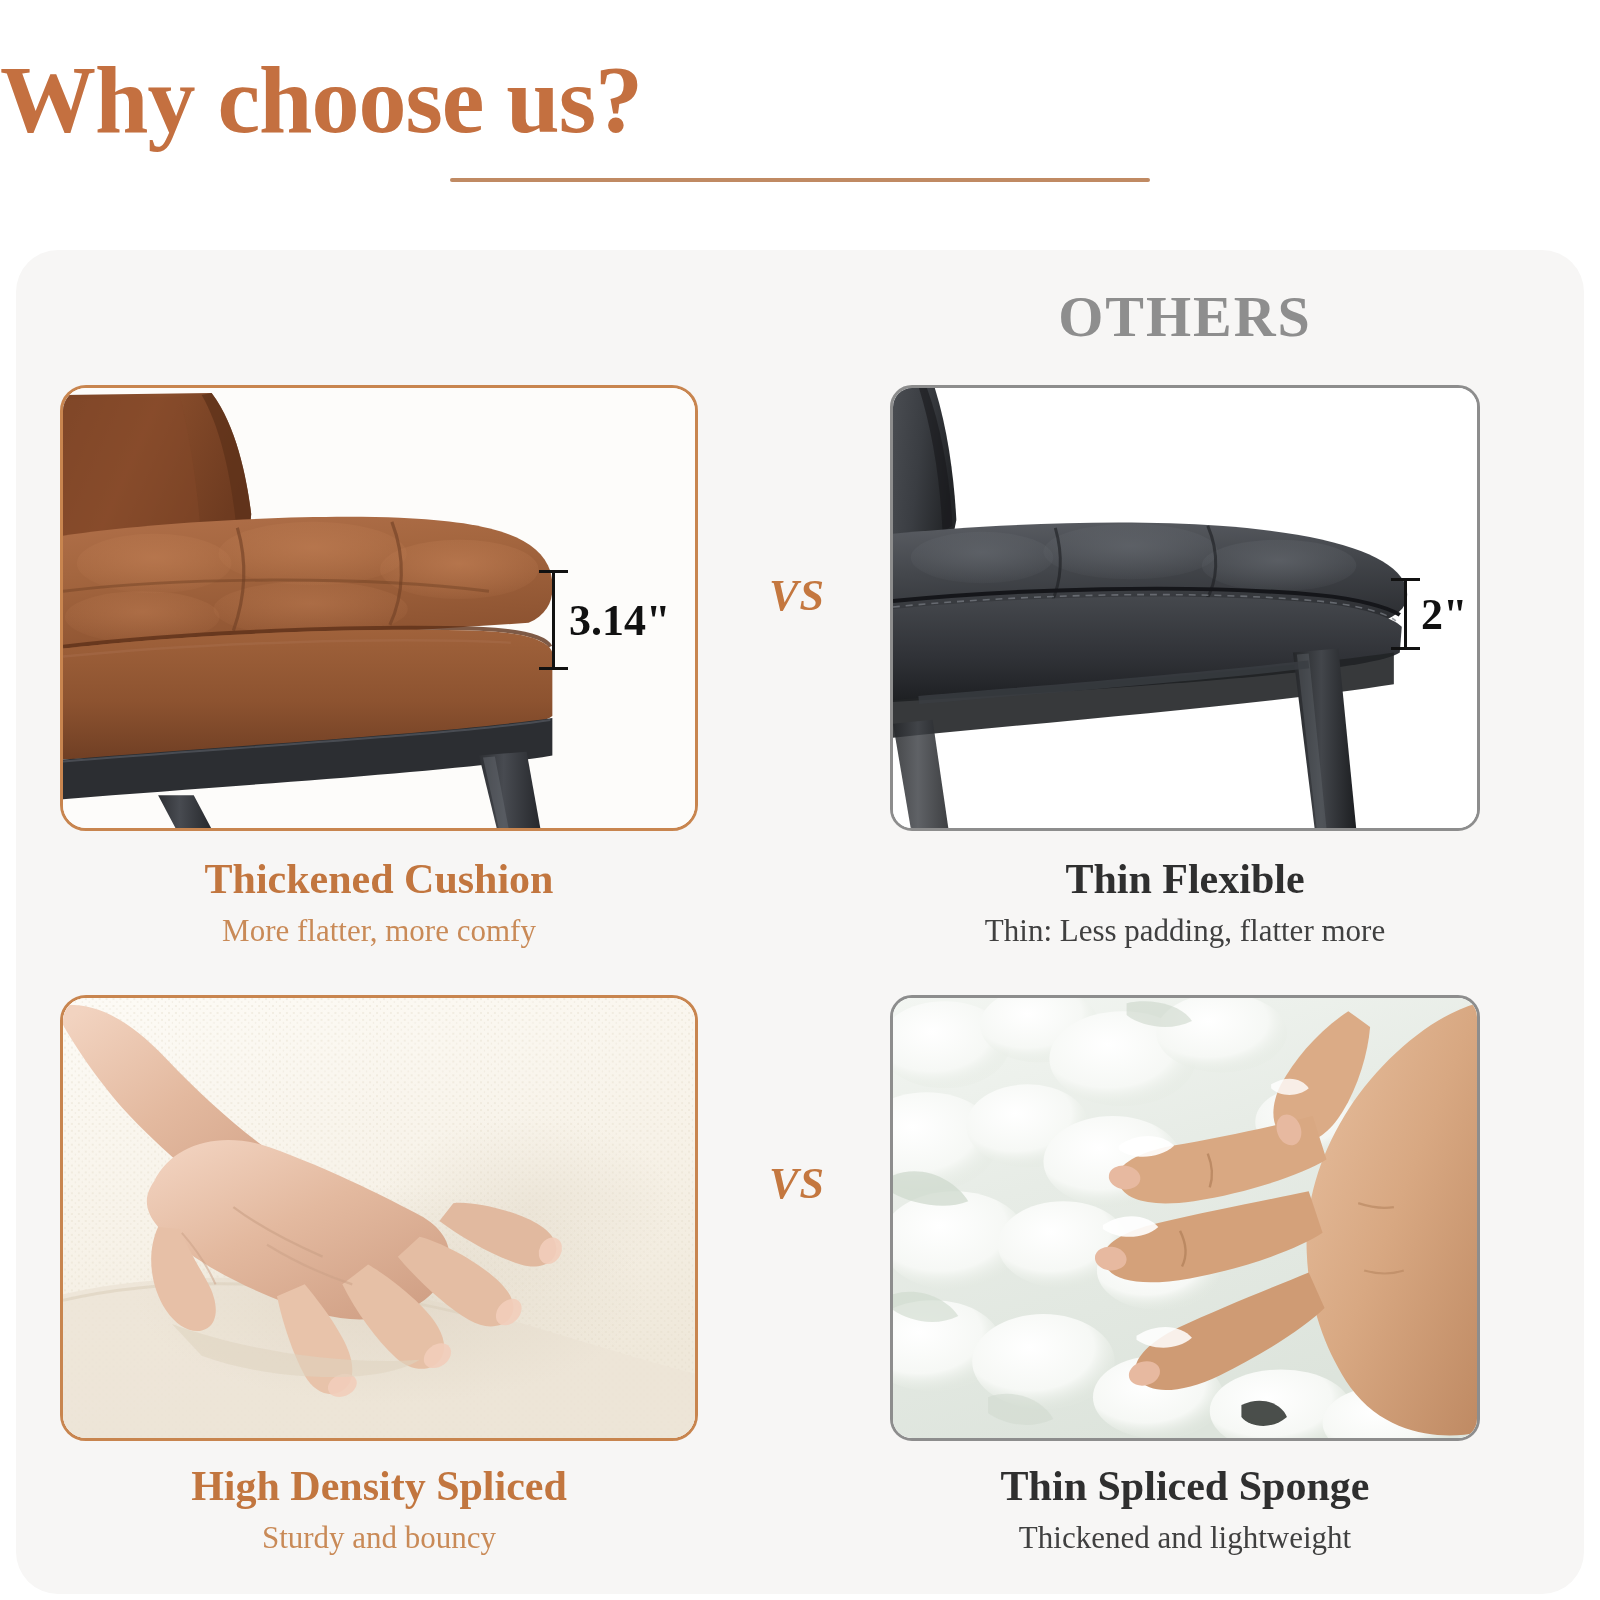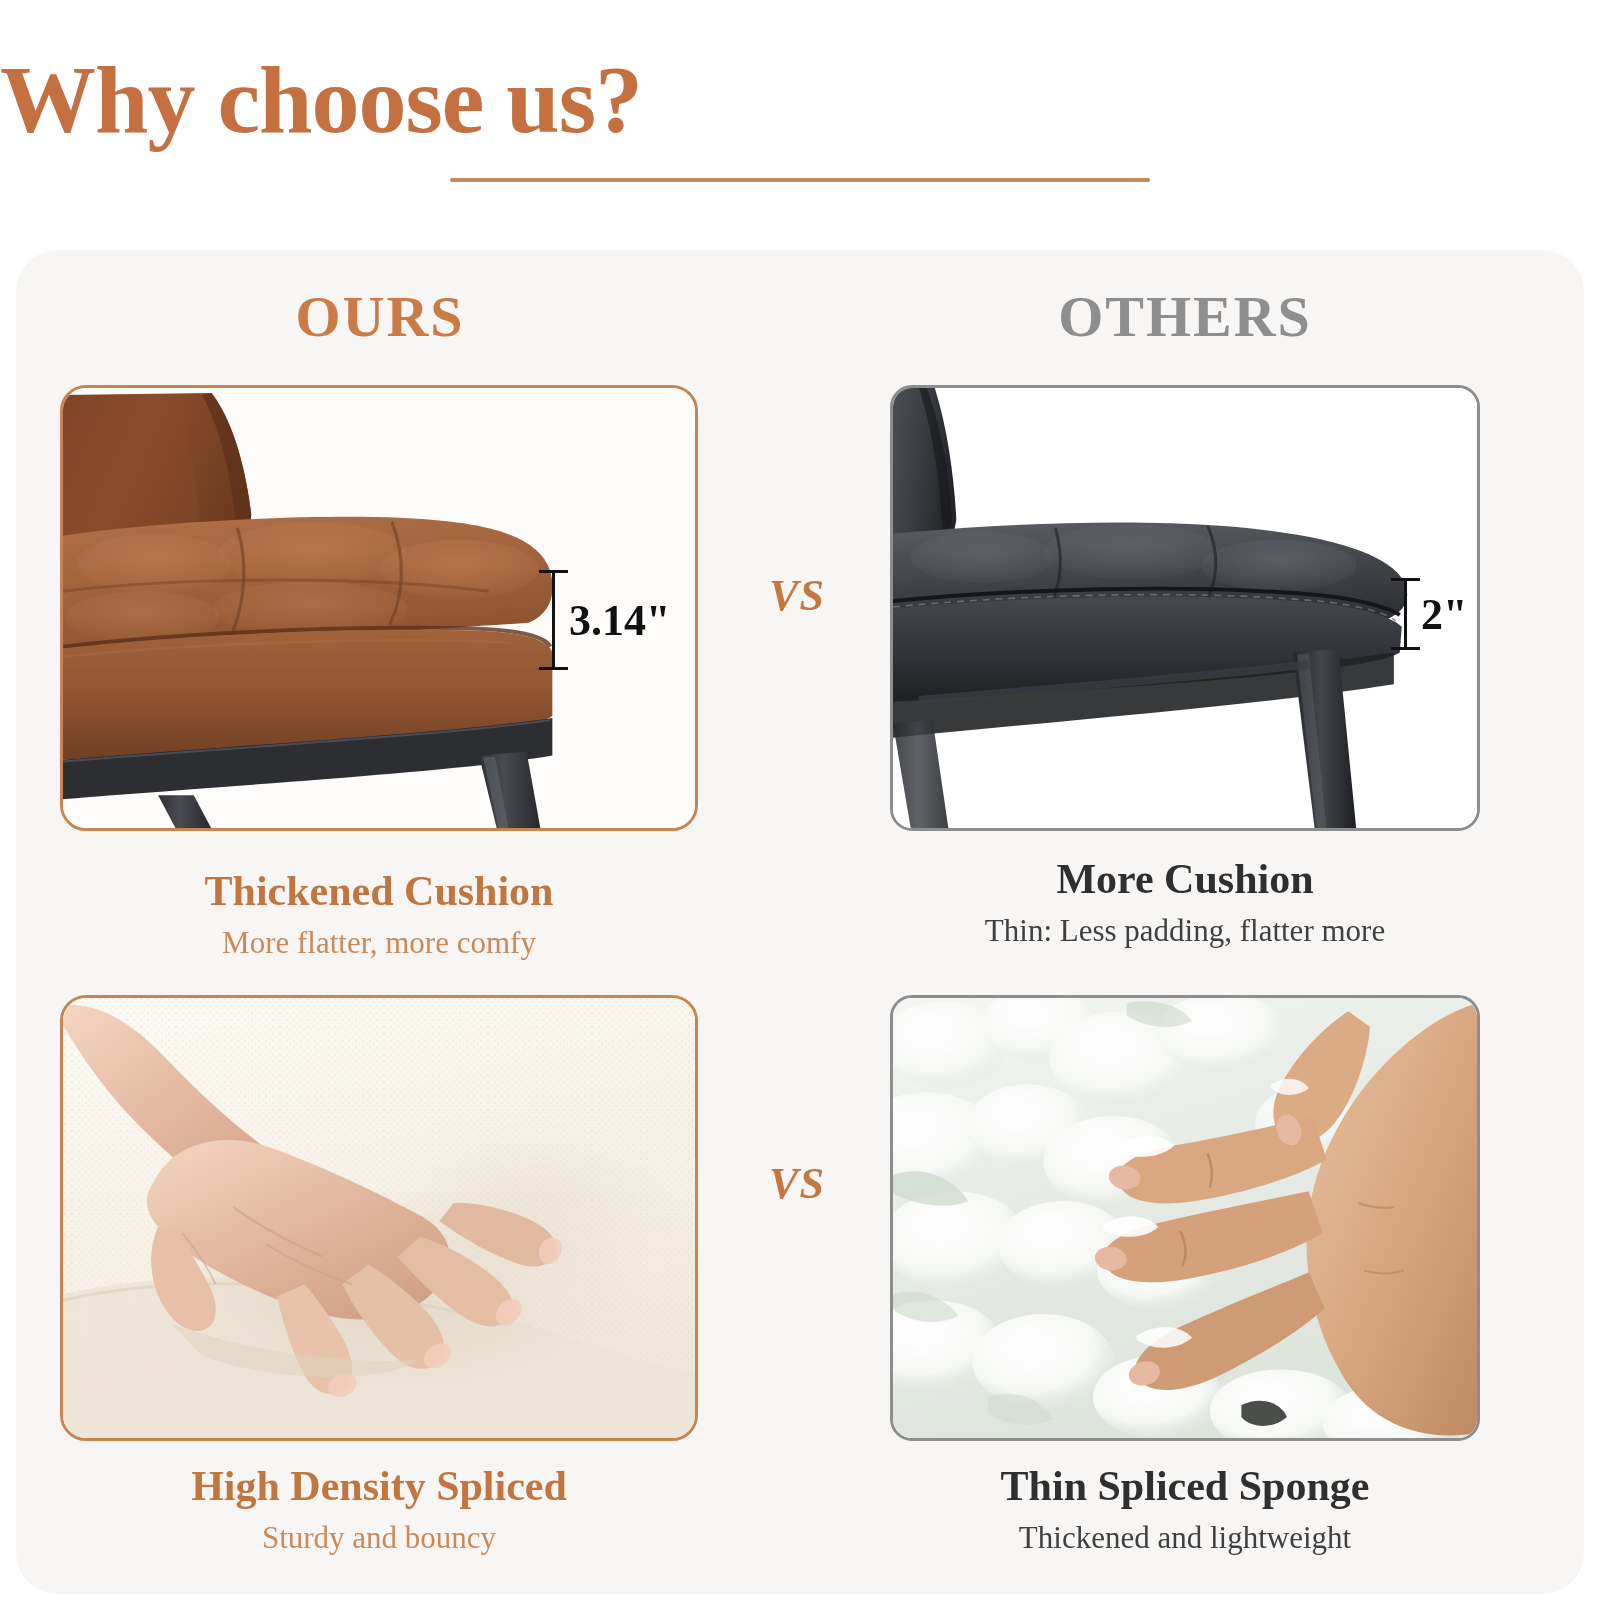--- a/index.html
+++ b/index.html
@@ -127,21 +127,21 @@
     font-family: "Liberation Serif", "DejaVu Serif", serif;
     font-size: 31px;
     line-height: 1.2;
     margin-top: 9px;
   }
   .caption.ours .cap-title { color: #c2763f; }
   .caption.ours .cap-sub   { color: #c98a57; }
   .caption.others .cap-title { color: #2f2f2f; }
   .caption.others .cap-sub   { color: #404040; }
 
-  #cap-ours-1   { left: 60px;  top: 855px;  width: 638px; margin-top: 12px; }
+  #cap-ours-1   { left: 60px;  top: 855px;  width: 638px; }
   #cap-others-1 { left: 890px; top: 855px;  width: 590px; }
   #cap-ours-2   { left: 60px;  top: 1462px; width: 638px; }
   #cap-others-2 { left: 890px; top: 1462px; width: 590px; }
 
   
   .dim {
     position: absolute;
     display: flex;
     align-items: center;
   }
@@ -179,21 +179,20 @@
 
 <div id="page">
 
   <div class="title-wrap">
     <div class="main-title">Why choose us?</div>
     <div class="title-rule"></div>
   </div>
 
   <div class="panel"></div>
 
-  <div class="col-head ours">OURS</div>
   <div class="col-head others">OTHERS</div>
 
   <div class="card ours" id="card-ours-1">
     <svg viewBox="0 0 638 446" preserveAspectRatio="xMidYMid slice">
       <defs>
         <linearGradient id="backRest" x1="0" y1="0" x2="1" y2="0.4">
           <stop offset="0%" stop-color="#7c4426"></stop>
           <stop offset="45%" stop-color="#8a4e2c"></stop>
           <stop offset="100%" stop-color="#6e3b20"></stop>
         </linearGradient>
@@ -320,21 +319,21 @@
   <div class="dim" id="dim-others">
     <div class="dim-line"></div>
     <div class="dim-label">2"</div>
   </div>
 
   <div class="caption ours" id="cap-ours-1">
     <div class="cap-title">Thickened Cushion</div>
     <div class="cap-sub">More flatter, more comfy</div>
   </div>
   <div class="caption others" id="cap-others-1">
-    <div class="cap-title">More Cushion</div>
+    <div class="cap-title">Thin Flexible</div>
     <div class="cap-sub">Thin: Less padding, flatter more</div>
   </div>
 
   <div class="card ours" id="card-ours-2">
     <svg viewBox="0 0 638 446" preserveAspectRatio="xMidYMid slice">
       <defs>
         <linearGradient id="foamBg" x1="0" y1="0" x2="0.3" y2="1">
           <stop offset="0%" stop-color="#fdfbf6"></stop>
           <stop offset="55%" stop-color="#f7f2e8"></stop>
           <stop offset="100%" stop-color="#efe8da"></stop>

